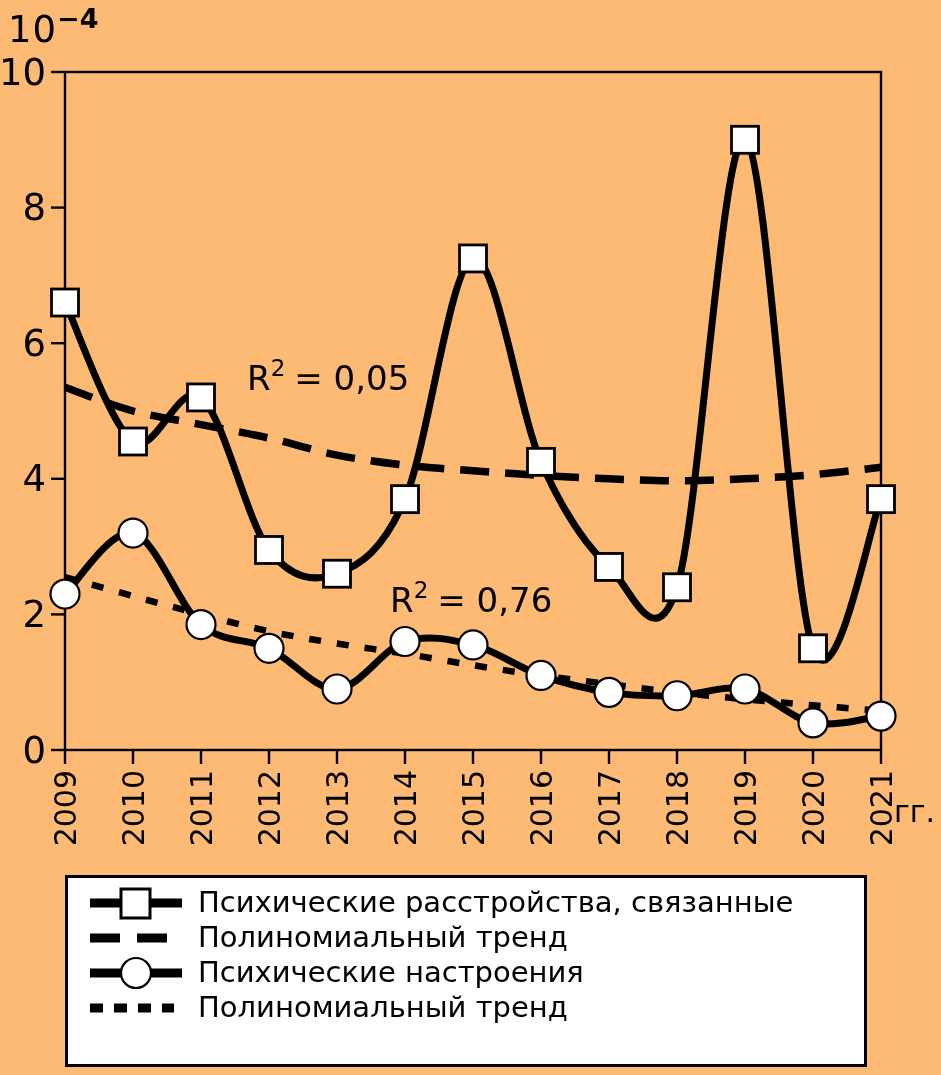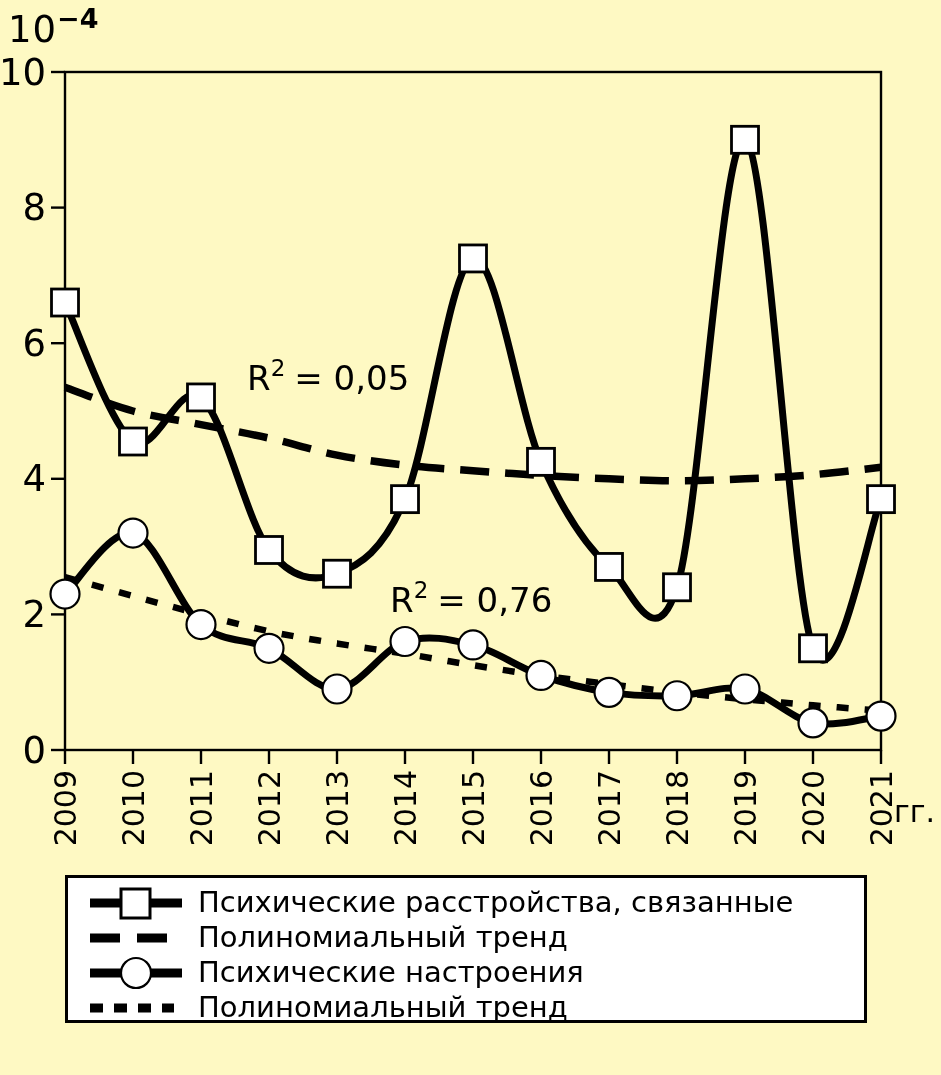--- a/index.html
+++ b/index.html
@@ -1,22 +1,22 @@
 <!DOCTYPE html>
 <html><head>
 <meta charset="utf-8">
 <style>
   html,body{margin:0;padding:0;background:#ffffff;}
-  .figure{position:relative;width:941px;height:1075px;background:#fef9c3;
+  .figure{position:relative;width:941px;height:1075px;background:#fdba74;
           font-family:"DejaVu Sans",sans-serif;color:#000;overflow:hidden;}
   #chart{position:absolute;left:0;top:0;}
   .scale-label{position:absolute;left:8px;top:8px;font-size:37px;font-weight:400;letter-spacing:1px;}
   .scale-label .exp{font-size:27px;position:relative;top:-14px;font-weight:700;letter-spacing:0;}
   .x-unit{position:absolute;left:894px;top:794px;font-size:30px;}
-  .legend{position:absolute;left:65px;top:875px;width:802px;height:148px;
+  .legend{position:absolute;left:65px;top:875px;width:802px;height:192px;
           border:3px solid #000;box-sizing:border-box;
           padding:7px 20px 0 20px;display:flex;flex-direction:column;background:#fff;}
   .legend-entry{display:flex;align-items:flex-start;margin-bottom:0;}
   .legend-sym{width:96px;height:34px;flex:0 0 96px;margin-right:14px;margin-top:1px;}
   .legend-text{font-size:29px;line-height:35px;white-space:nowrap;}
   .legend-text span{display:block;}
 </style>
 </head>
 <body>
 

